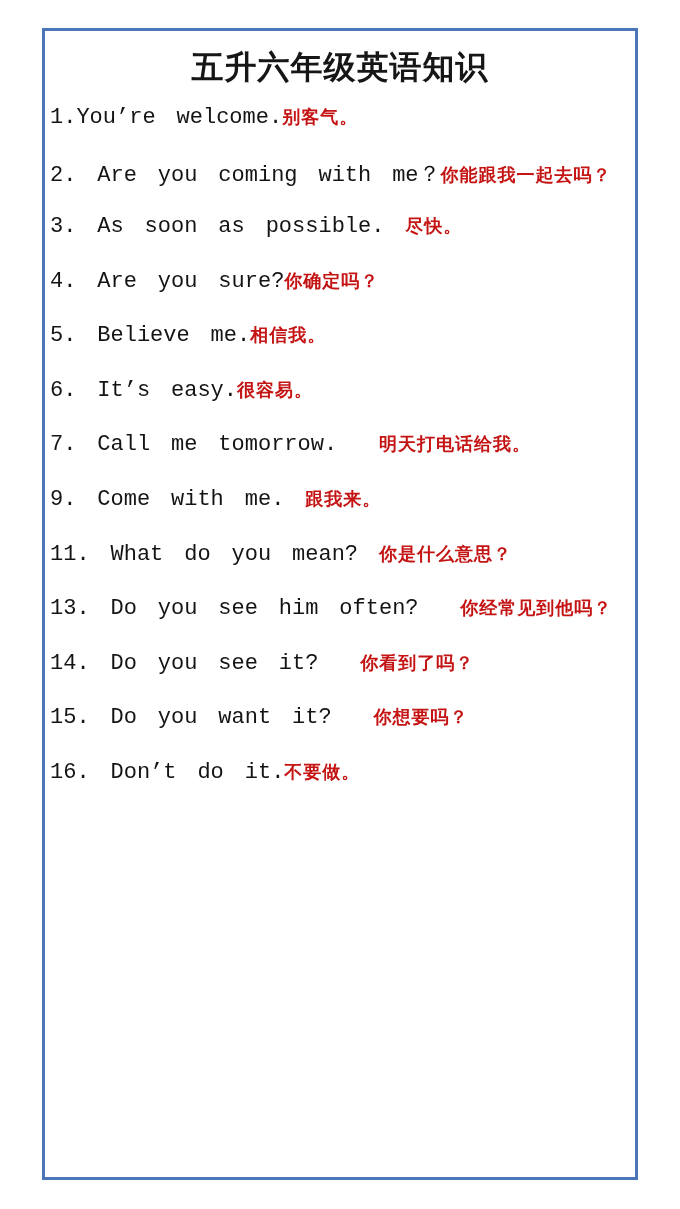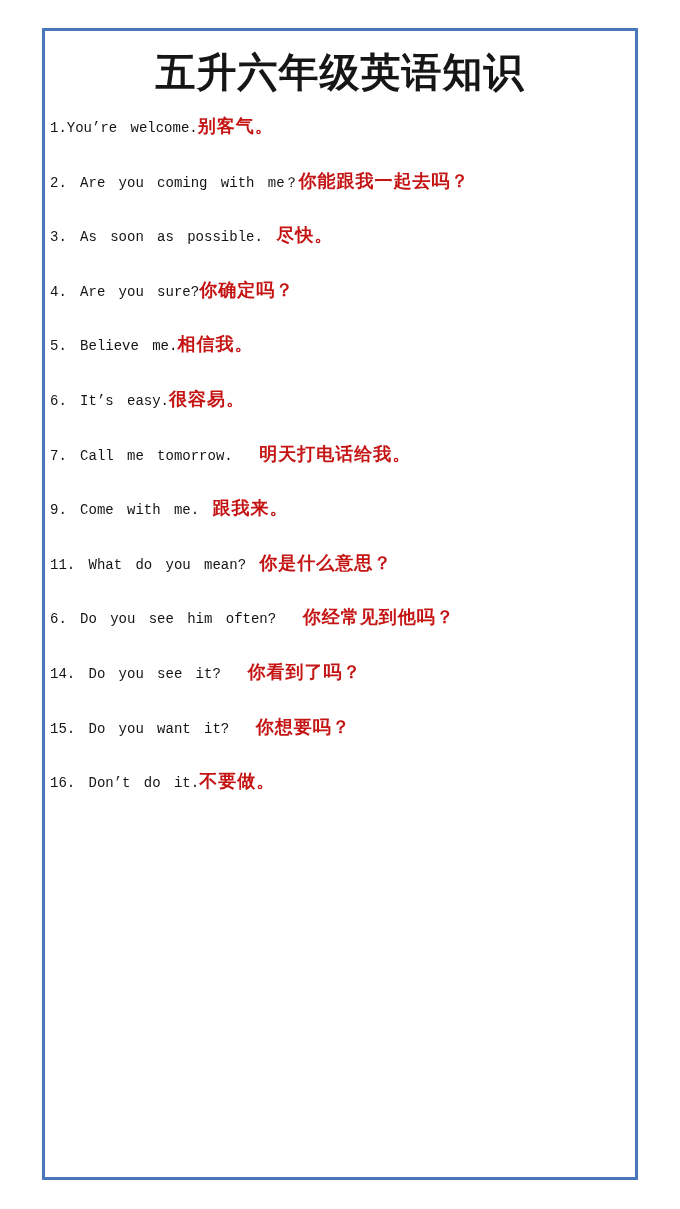--- a/index.html
+++ b/index.html
@@ -20,21 +20,21 @@
     left: 42px; top: 28px;
     width: 596px; height: 1152px;
     border: 3px solid var(--border-blue);
     background: #ffffff;
     padding: 18px 5px 0 5px;
     overflow: hidden;
   }
   .title {
     margin: 0;
     text-align: center;
-    font-size: 40px;
+    font-size: 32px;
     line-height: 1.15;
     font-weight: bold;
     letter-spacing: 1px;
     color: #161616;
   }
   .subtitle {
     margin: 2px 0 0 0;
     text-align: center;
     font-size: 36px;
     line-height: 1.32;
@@ -46,21 +46,21 @@
     list-style: none;
     margin: 19px 0 0 0;
     padding: 0;
   }
   .phrase-item {
     height: 54.6px;
     white-space: nowrap;
   }
   .en {
     font-family: "Liberation Mono", "DejaVu Sans Mono", monospace;
-    font-size: 14px;
+    font-size: 22px;
     color: var(--english-black);
     word-spacing: 0.35em;
     white-space: pre-wrap;
   }
   .zh {
     font-size: 18px;
     font-weight: bold;
     letter-spacing: 1px;
     color: var(--translation-red);
     white-space: pre-wrap;
@@ -87,21 +87,21 @@
 
   <li class="phrase-item"><span class="en">7. Call me tomorrow.  </span><span class="zh">明天打电话给我。</span></li>
 
 
   <li class="phrase-item"><span class="en">9. Come with me. </span><span class="zh">跟我来。</span></li>
 
 
   <li class="phrase-item"><span class="en">11. What do you mean? </span><span class="zh">你是什么意思？</span></li>
 
 
-  <li class="phrase-item"><span class="en">6. Do you see him often?  </span><span class="zh">你经常见到他吗？</span></li>
+  <li class="phrase-item"><span class="en">13. Do you see him often?  </span><span class="zh">你经常见到他吗？</span></li>
 
   <li class="phrase-item"><span class="en">14. Do you see it?  </span><span class="zh">你看到了吗？</span></li>
 
   <li class="phrase-item"><span class="en">15. Do you want it?  </span><span class="zh">你想要吗？</span></li>
 
   <li class="phrase-item"><span class="en">16. Don’t do it.</span><span class="zh">不要做。</span></li>
 
 </ol>
 </div>
 

